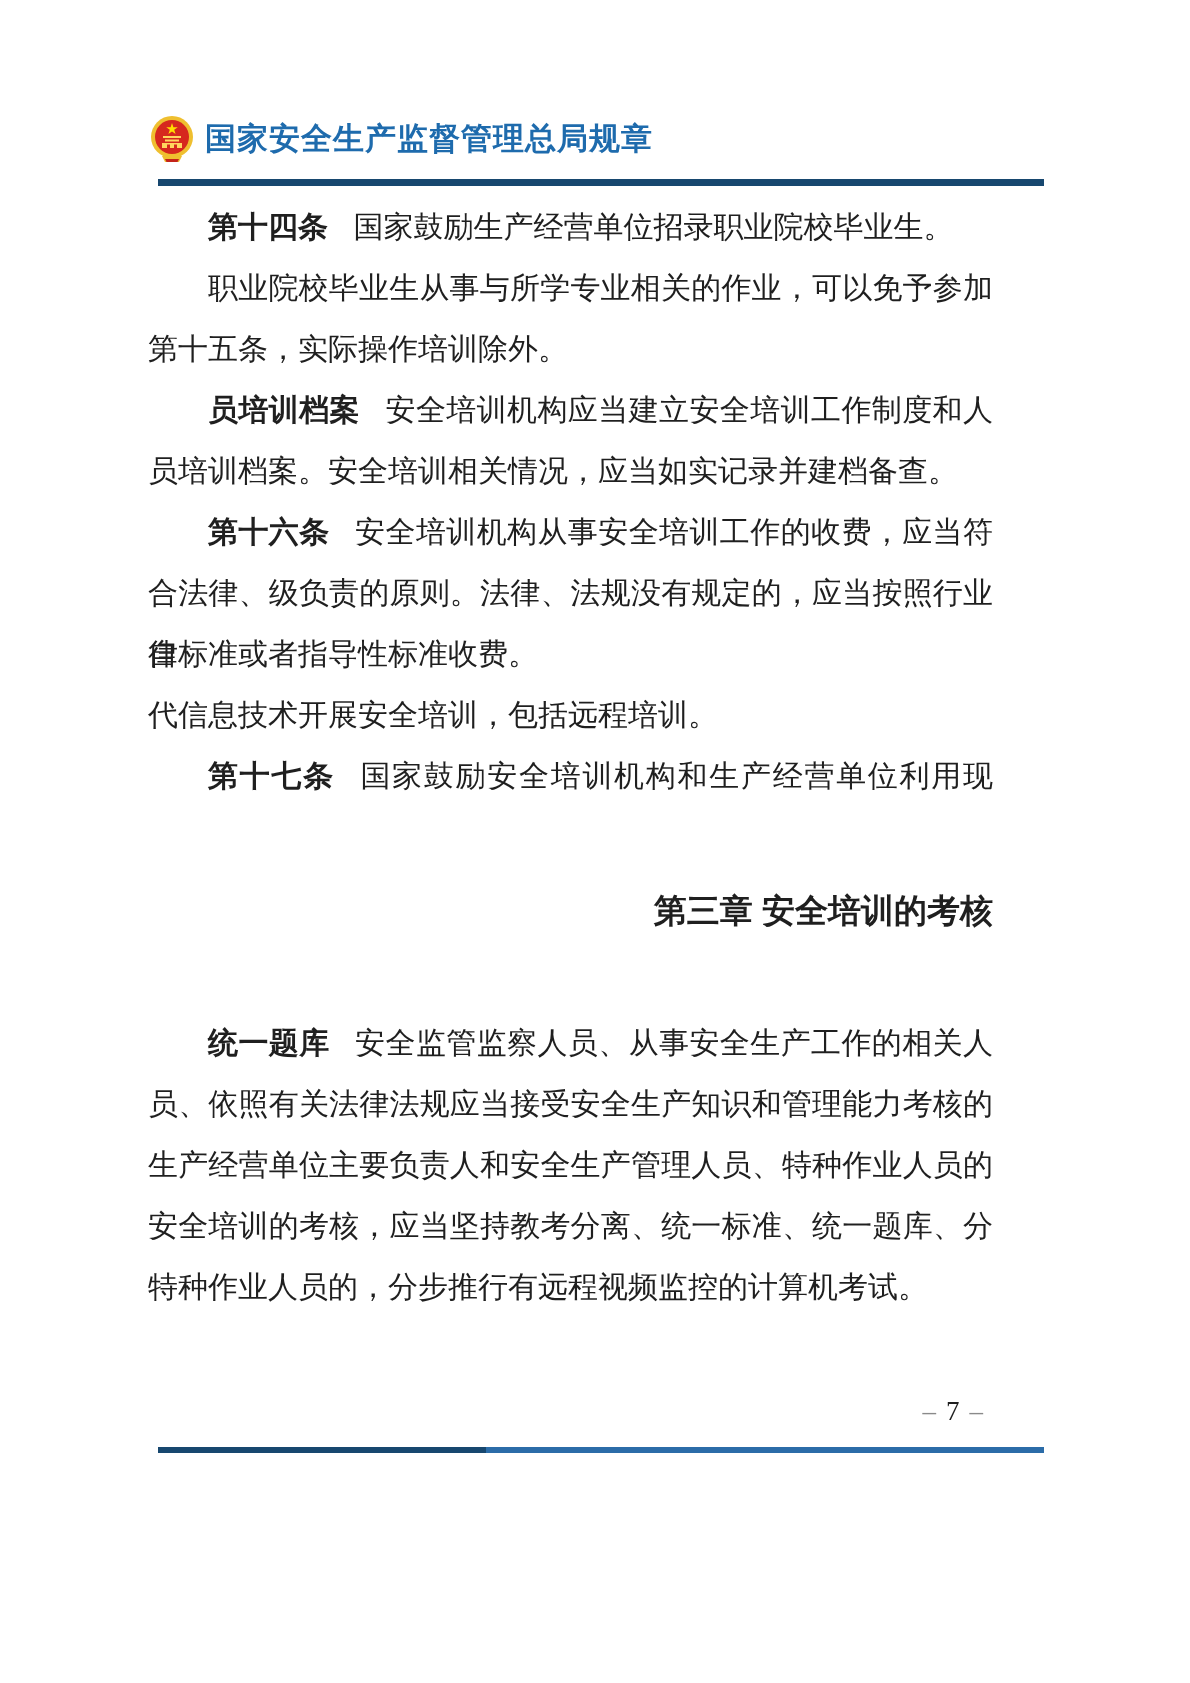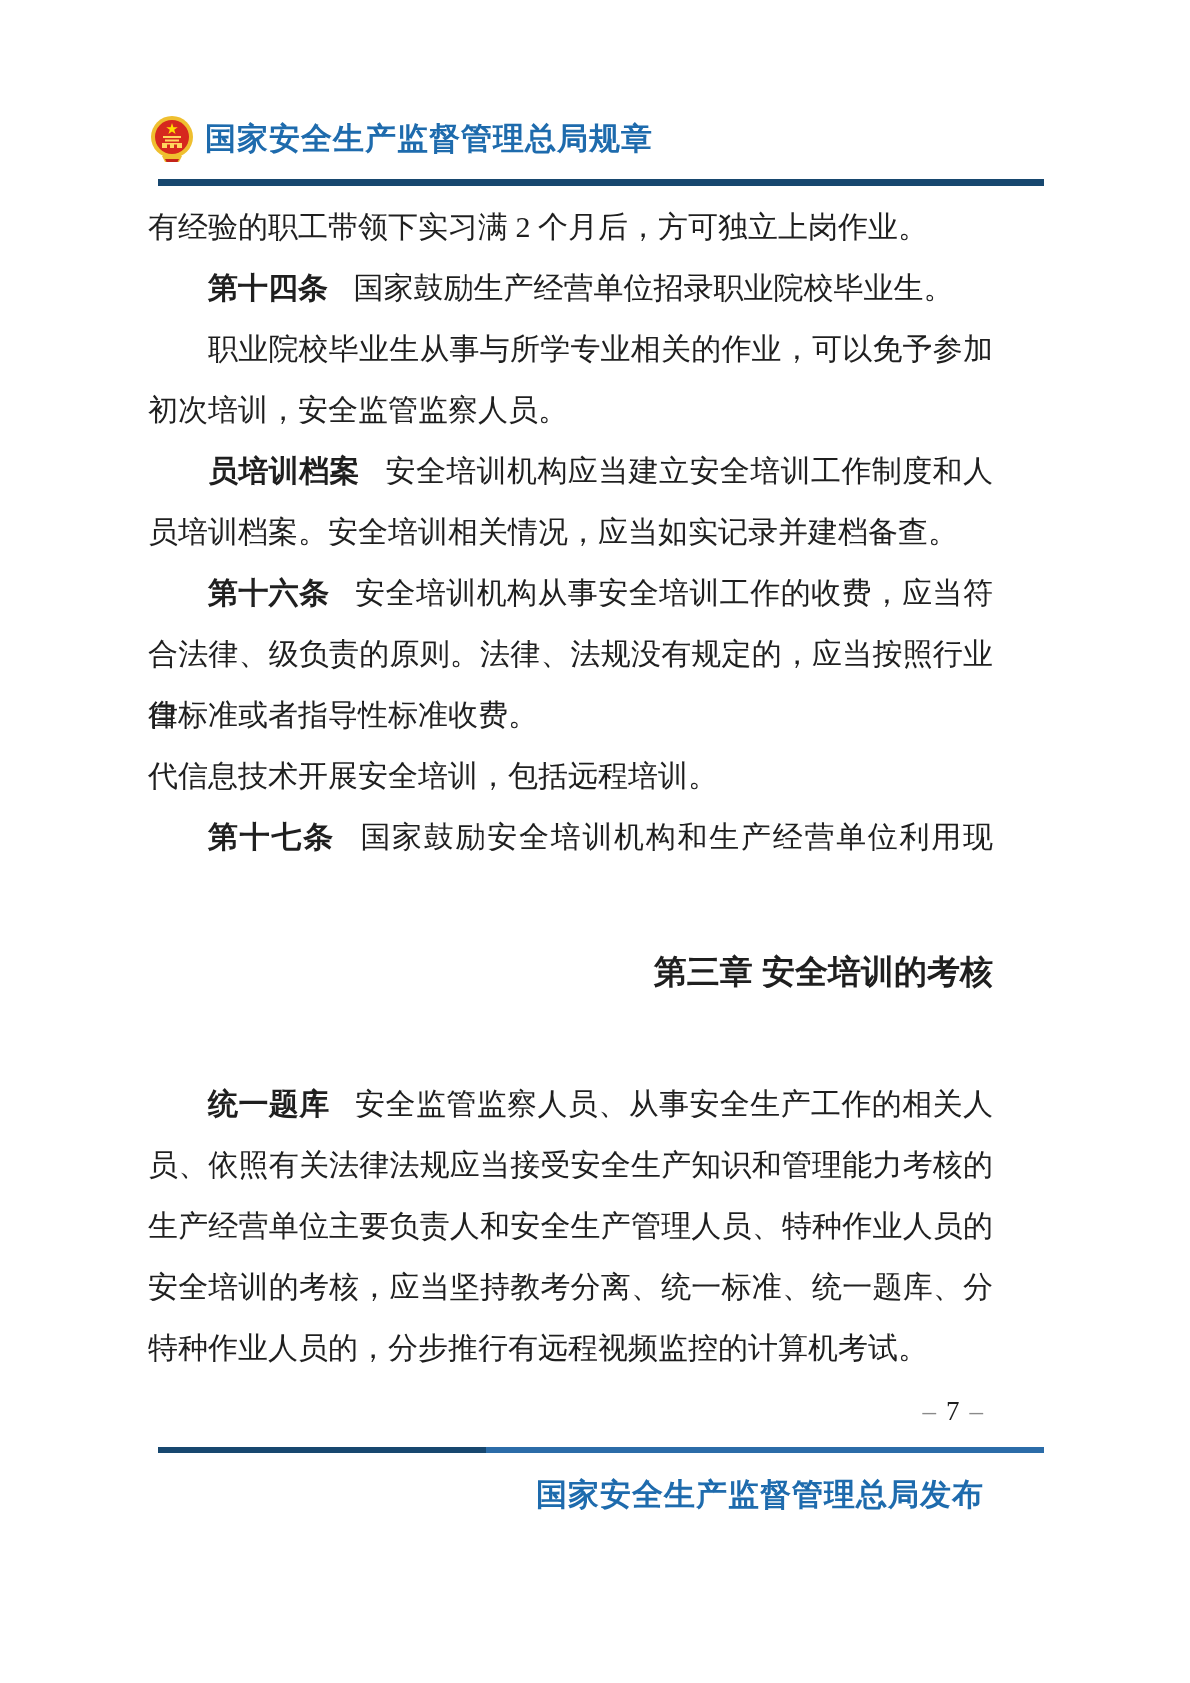--- a/index.html
+++ b/index.html
@@ -80,38 +80,36 @@
       <rect x="17" y="25.5" width="14" height="2" fill="#FFD75E"></rect>
       <rect x="14" y="29" width="20" height="5" fill="#FFD75E"></rect>
       <rect x="19" y="30.5" width="3" height="3.5" fill="#D6281E"></rect>
       <rect x="26" y="30.5" width="3" height="3.5" fill="#D6281E"></rect>
     </svg>
     <div class="header-title" style="color: rgb(30, 107, 173);">国家安全生产监督管理总局规章</div>
   </div>
   <div class="rule-top" style="background: rgb(23, 71, 111);"></div>
 
   <div class="doc-body">
-      <div class="body-line">有经验的职工带领下实习满 2 个月后，方可独立上岗作业。</div>
       <div class="body-line indent"><span class="lead">第十四条</span>国家鼓励生产经营单位招录职业院校毕业生。</div>
       <div class="body-line indent justify">职业院校毕业生从事与所学专业相关的作业，可以免予参加</div>
-      <div class="body-line">初次培训，安全监管监察人员。</div>
+      <div class="body-line">第十五条，实际操作培训除外。</div>
       <div class="body-line indent justify"><span class="lead">员培训档案</span>安全培训机构应当建立安全培训工作制度和人</div>
       <div class="body-line">员培训档案。安全培训相关情况，应当如实记录并建档备查。</div>
       <div class="body-line indent justify"><span class="lead">第十六条</span>安全培训机构从事安全培训工作的收费，应当符</div>
       <div class="body-line justify">合法律、级负责的原则。法律、法规没有规定的，应当按照行业自</div>
       <div class="body-line">律标准或者指导性标准收费。</div>
       <div class="body-line">代信息技术开展安全培训，包括远程培训。</div>
       <div class="body-line indent justify"><span class="lead">第十七条</span>国家鼓励安全培训机构和生产经营单位利用现</div>
       <div class="spacer" style="height: 70px;"></div>
       <div class="chapter-heading">第三章 安全培训的考核</div>
       <div class="spacer" style="height: 66px;"></div>
       <div class="body-line indent justify"><span class="lead">统一题库</span>安全监管监察人员、从事安全生产工作的相关人</div>
       <div class="body-line justify">员、依照有关法律法规应当接受安全生产知识和管理能力考核的</div>
       <div class="body-line justify">生产经营单位主要负责人和安全生产管理人员、特种作业人员的</div>
       <div class="body-line justify">安全培训的考核，应当坚持教考分离、统一标准、统一题库、分</div>
       <div class="body-line">特种作业人员的，分步推行有远程视频监控的计算机考试。</div>
     </div>
 
   <div class="page-number"><span class="dash">–</span><span>7</span><span class="dash">–</span></div>
   <div class="rule-bottom" style="background: linear-gradient(to right, rgb(23, 71, 111) 0px, rgb(23, 71, 111) 37%, rgb(43, 108, 168) 37%, rgb(43, 108, 168) 100%);"></div>
-  <div class="footer-publisher" style="color: rgb(30, 107, 173);">国家安全生产监督管理总局发布</div>
 
 </div>
 
 </body></html>

